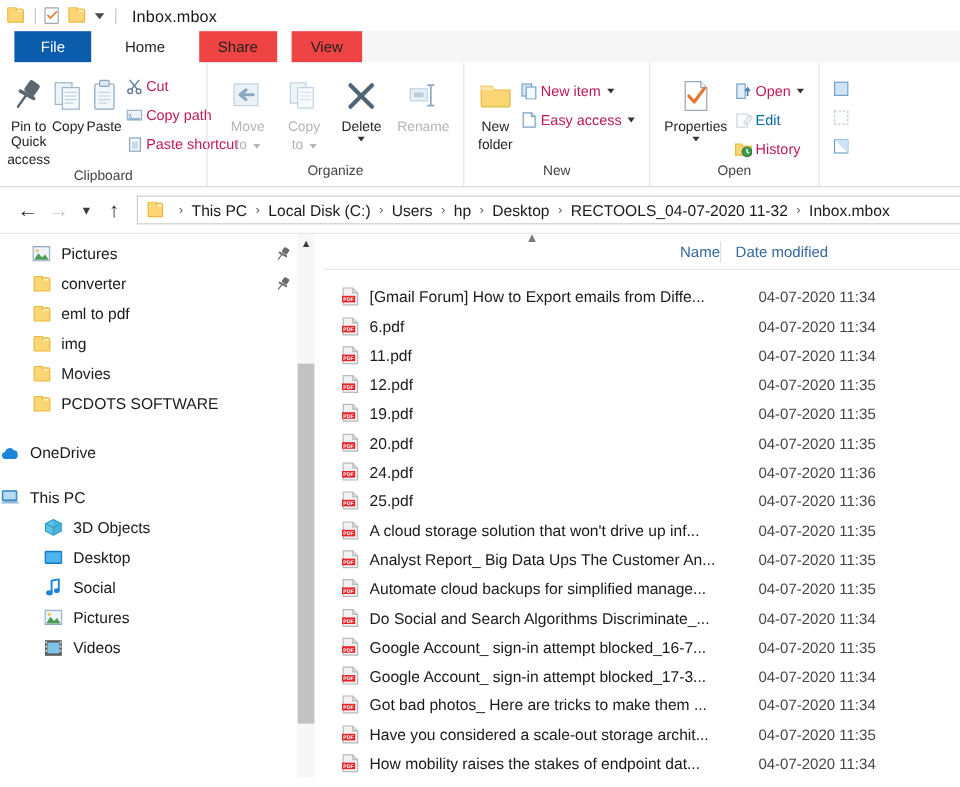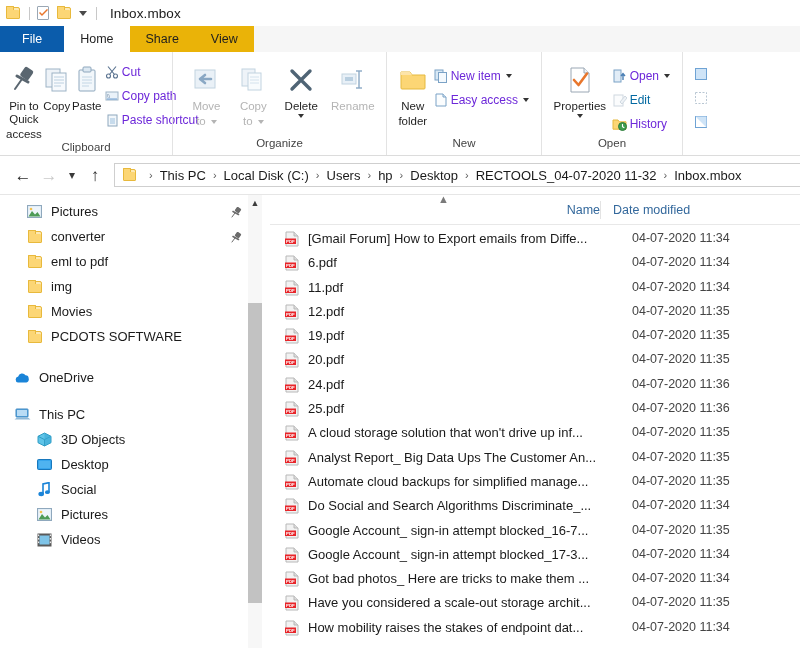--- a/index.html
+++ b/index.html
@@ -40,25 +40,25 @@
     border-top: 5px solid #4a4a4a; margin: 0 4px;
   }
   .title-text {
     font-size: 13.5px; color: #1a1a1a; margin-left: 8px; letter-spacing: .1px;
   }
 
   
   .tabstrip { height: 26px; display: flex; align-items: stretch; background:#ffffff; }
   .tab {
     display:flex; align-items:center; justify-content:center;
-    font-size: 12.5px; color: #1f1f1f; padding: 0 16px; min-width: 58px;
+    font-size: 12.5px; color: #1f1f1f; padding: 0 16px; min-width: 58px; margin-left: 12px;
   }
   .tab.file { background:#0b5cab; color:#fff; font-weight:400; padding: 0 22px; }
   .tab.active { background: #ffffff; }
-  .tab.inactive { background: #eab308; }
+  .tab.inactive { background: #ef4444; }
   .tabs-filler { flex:1; background:#f6f6f6; }
 
   
   .ribbon {
     height: 104px; background: #ffffff; border-bottom: 1px solid #dcdcdc;
     display: flex; align-items: stretch; position: relative; overflow: hidden;
   }
   .rgroup { display:flex; flex-direction: column; position: relative; height:100%; }
   .rgroup + .rgroup { border-left: 1px solid #e3e3e3; }
   .rgroup-body { flex: 1; display: flex; align-items: flex-start; padding: 6px 6px 0 6px; }
@@ -66,21 +66,21 @@
     text-align: center; font-size: 11.5px; color: #444; padding-bottom: 4px; height:18px;
   }
   .bigbtn {
     width: 62px; display:flex; flex-direction:column; align-items:center;
     padding-top: 4px; font-size: 11.5px; color:#1f1f1f; text-align:center; line-height: 13px;
   }
   .bigbtn .glyph { height: 36px; display:flex; align-items:center; justify-content:center; }
   .bigbtn .cap { margin-top: 2px; }
   .bigbtn.dim { color: #b4b4b4; }
   .smallbtn {
-    display:flex; align-items:center; font-size: 12px; color:#6d28d9;
+    display:flex; align-items:center; font-size: 12px; color:#be185d;
     height: 24px; padding-right: 6px; white-space: nowrap;
   }
   .smallbtn .sglyph { width: 20px; display:flex; align-items:center; justify-content:center; flex:none; }
   .smallcol { display:flex; flex-direction:column; padding-top: 2px; }
   .mini-caret {
     width:0;height:0;border-left:3.5px solid transparent;border-right:3.5px solid transparent;
     border-top:4px solid #333; margin-left:5px;
   }
   .mini-caret.ctr { margin: 1px auto 0 auto; }
 
@@ -96,21 +96,21 @@
     padding-left: 6px; overflow:hidden;
   }
   .crumb { font-size: 13px; color: #1a1a1a; white-space: nowrap; }
   .crumb-sep { font-size: 11px; color: #5a5a5a; margin: 0 7px; }
 
   
   .main { display:flex; height: 454px; border-top: 1px solid #e6e6e6; }
   .nav {
     width: 270px; position: relative; overflow: hidden; background: #fff; padding-top: 4px;
   }
-  .navitem { display:flex; align-items:center; height: 25px; padding-left: 14px; position:relative; }
+  .navitem { display:flex; align-items:center; height: 25px; position:relative; }
   .navitem .nico { width: 17px; height:16px; margin-right: 8px; flex:none; display:flex; align-items:center; justify-content:center;}
   .navitem .ntext { font-size: 13px; color:#1a1a1a; white-space:nowrap; }
   .navitem.indent1 { padding-left: 26px; }
   .navitem.indent2 { padding-left: 36px; }
   .pin {
     position: absolute; right: 28px; top: 6px; width:12px; height:12px;
   }
   .nav-scroll {
     position:absolute; right: 8px; top: 0; width: 14px; height: 100%; background: #f7f7f7;
   }
@@ -125,21 +125,21 @@
   .colhead {
     height: 30px; display:flex; align-items:center; position: relative;
     border-bottom: 1px solid #e8e8e8;
   }
   .colhead .sortcaret {
     position:absolute; left: 168px; top: -2px; font-size: 11px; color:#7a7a7a;
   }
   .col-name { width: 330px; font-size: 12.5px; color:#33689c; padding-left: 14px; text-align: right; }
   .col-date { font-size: 12.5px; color:#33689c; padding-left: 12px; border-left: 1px solid #e3e3e3; height: 18px; line-height:18px; }
   .rows { padding-top: 6px; }
-  .row { height: 24.3px; display:flex; align-items:flex-start; }
+  .row { height: 24.3px; display:flex; align-items:flex-end; }
   .row .fico { width: 16px; height:16px; margin: 0 8px 0 14px; flex:none; position:relative; }
   .row .fname {
     width: 312px; font-size: 13px; color:#1a1a1a; white-space: nowrap;
     overflow: hidden; text-overflow: clip;
   }
   .row .fdate { font-size: 12.5px; color:#444; padding-left: 12px; white-space: nowrap; }
 </style>
 </head>
 <body>
 

